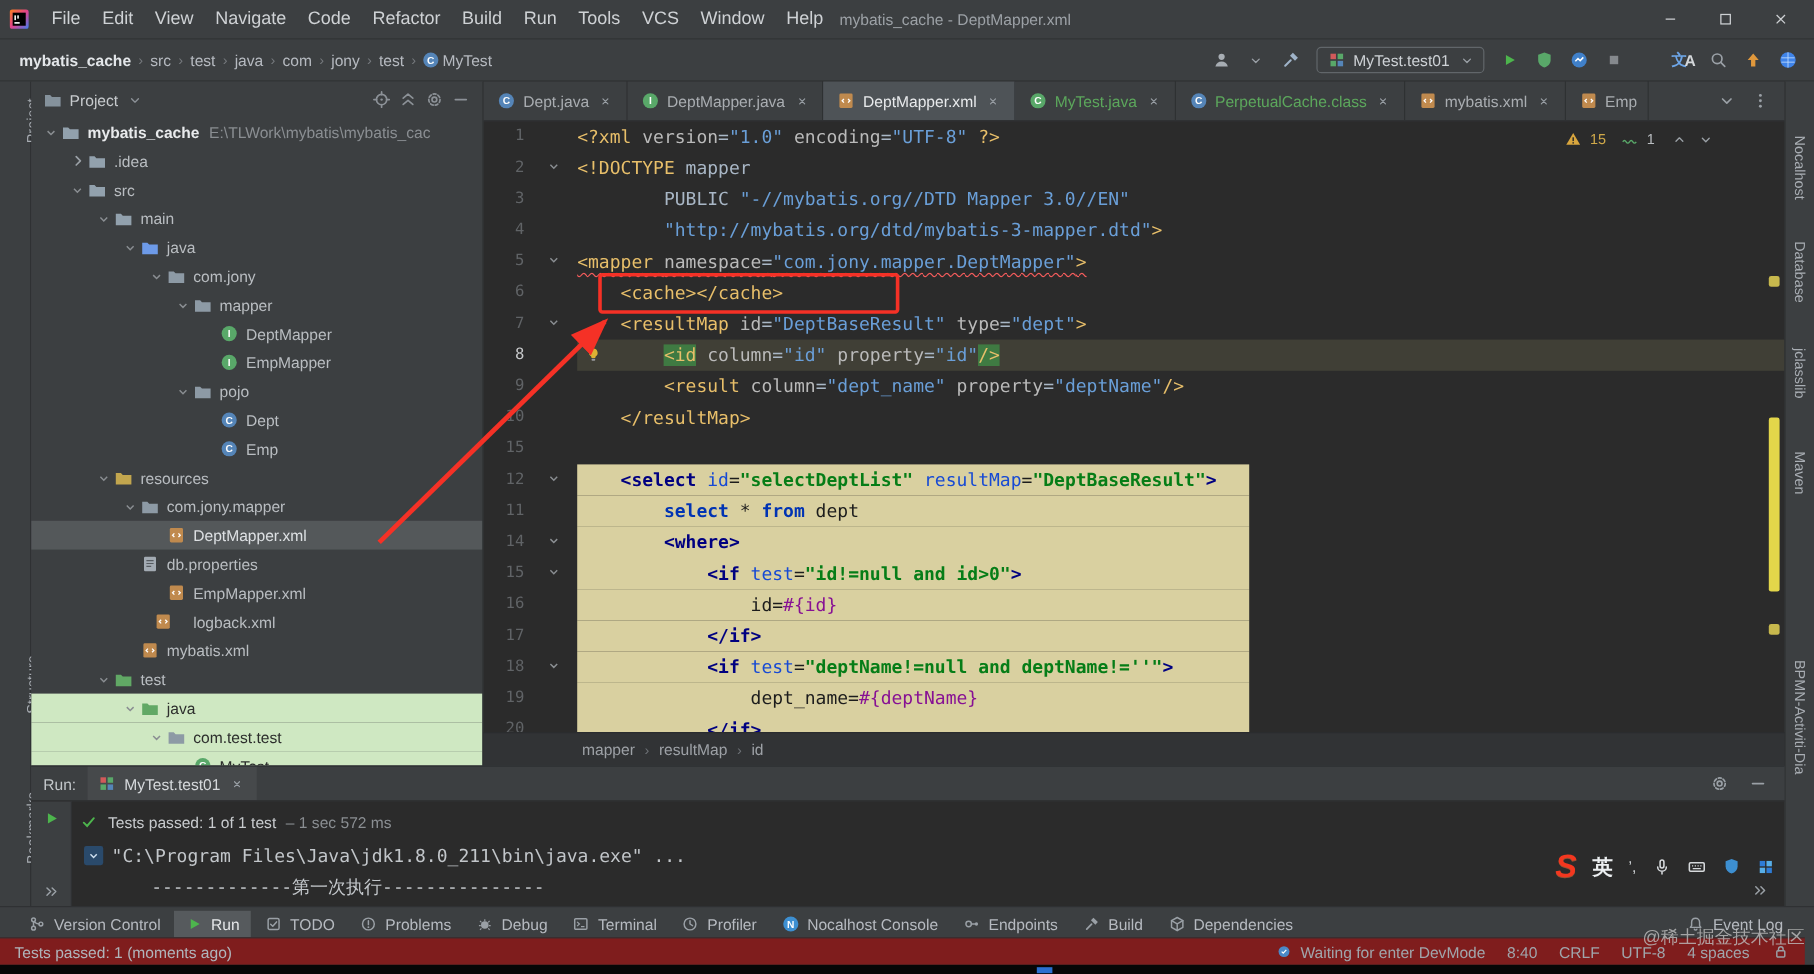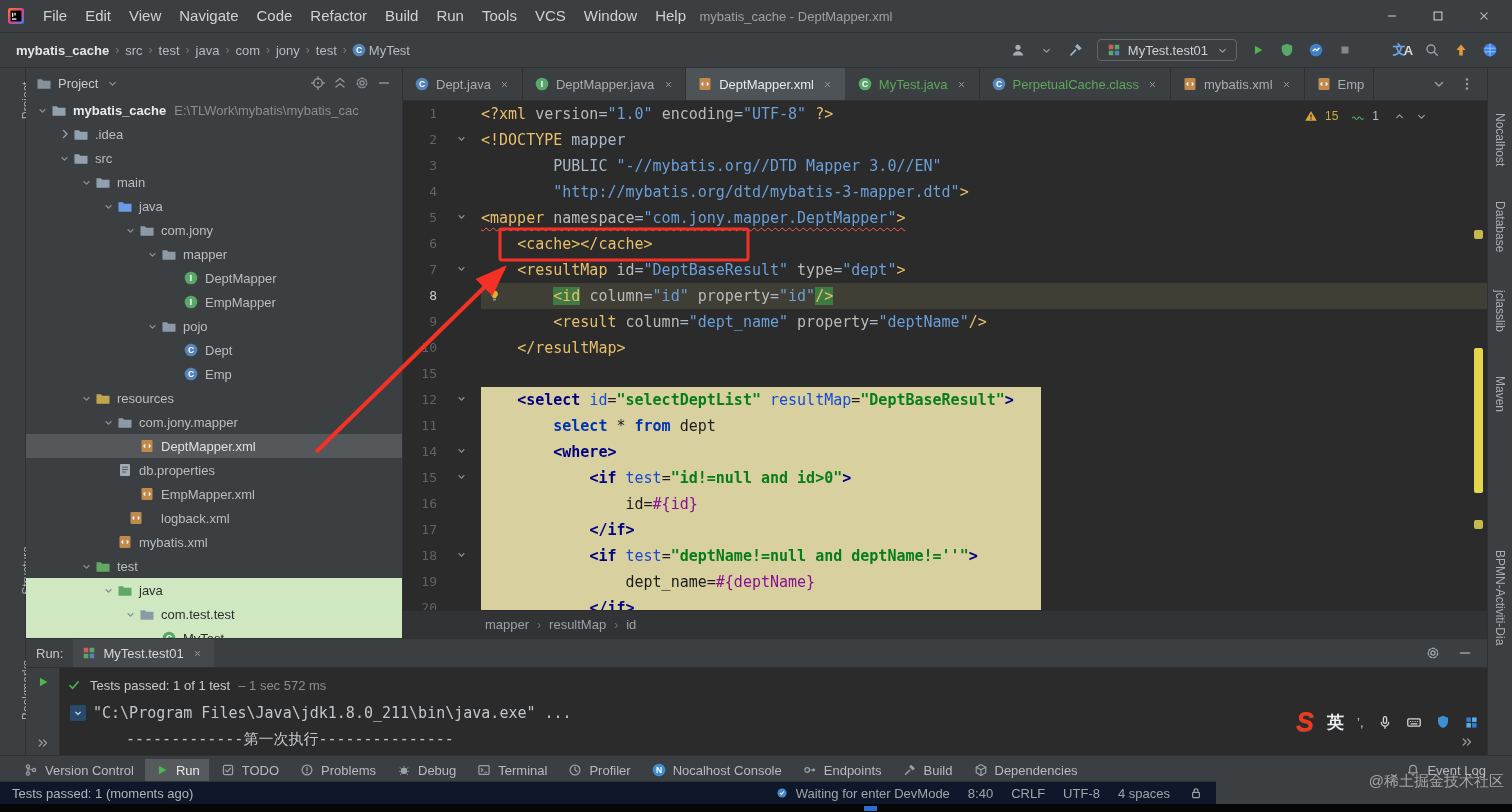--- a/index.html
+++ b/index.html
@@ -93,21 +93,21 @@
   .result-line .dim{color:#8a8e92}
   .console-line{position:absolute;color:#c2c6ca;font:15px "DejaVu Sans Mono",monospace;white-space:pre;display:flex;align-items:center;gap:7px}
   .cons-chev{width:16px;height:16px;background:#2a4a6b;border-radius:2px;display:inline-flex;align-items:center;justify-content:center;flex:none}
   .console-more{position:absolute;right:12px;top:66px}
   
   .bottombar{position:absolute;left:0;top:755px;width:1512px;height:26px;background:#3c3f41;
     border-top:1px solid #2f3133;display:flex;align-items:flex-end;padding-left:14px;gap:2px}
   .bb-item{display:flex;align-items:center;gap:6px;padding:3px 9px;color:#b6bac0;cursor:default;white-space:nowrap}
   .bb-item.selected{background:#565a5d;color:#e6e8ea}
   .bb-right{margin-left:auto;padding-right:26px}
-  .statusbar{position:absolute;left:0;top:781px;width:1216px;height:23px;background:#0f172a;
+  .statusbar{position:absolute;left:0;top:781px;width:1504px;height:23px;background:#7f1d1d;
     border-top:1px solid #2f3133;display:flex;align-items:center;padding:0 12px;color:#b0b5bb}
   .sb-right{margin-left:auto;display:flex;align-items:center;gap:18px;color:#a0a5ab}
   .sb-seg{display:flex;align-items:center;gap:6px;white-space:nowrap}
   .taskbar{position:absolute;left:0;top:804px;width:1512px;height:8px;background:#060606}
   .taskbar-dot{position:absolute;left:864px;top:2px;width:13px;height:5px;background:#2a6fd0}
   
   .overlay-svg{position:absolute;inset:0;width:1512px;height:812px;pointer-events:none;z-index:80}
   .ime{position:absolute;left:1296px;top:702px;height:40px;display:flex;align-items:center;gap:13px;z-index:70}
   .sogou-s{color:#f4371f;font-weight:bold;font-size:27px;font-style:italic;line-height:1;text-shadow:0 1px 0 rgba(255,120,60,.5)}
   .ime-mode{color:#eceff1;font-size:17px;font-weight:bold}

